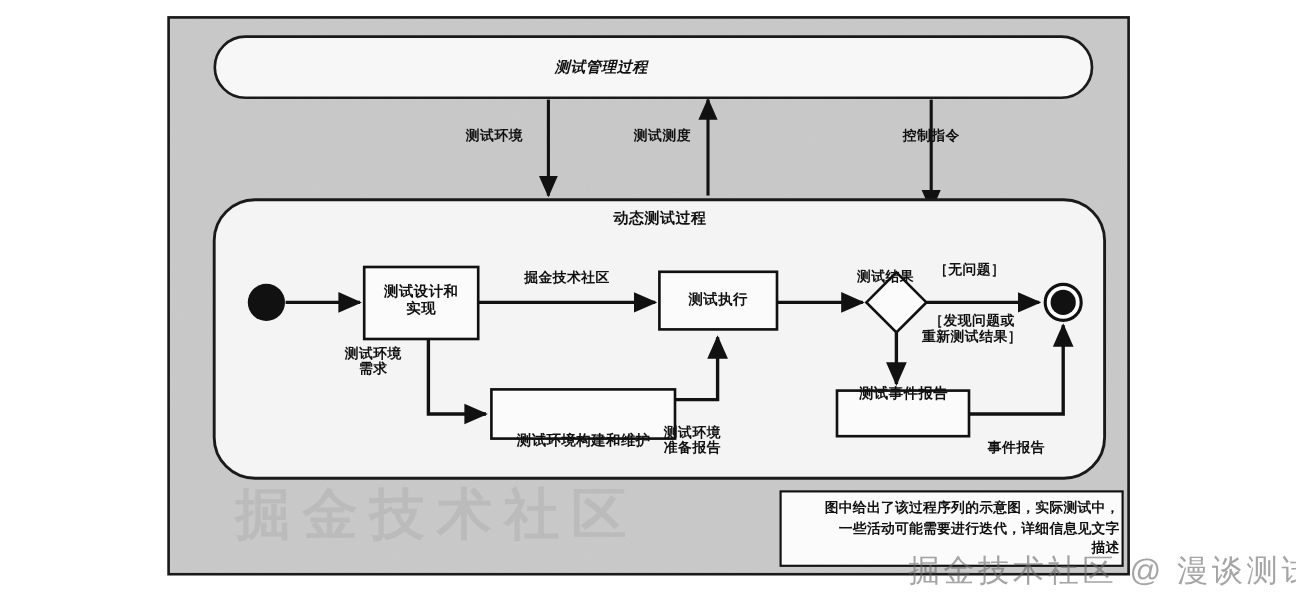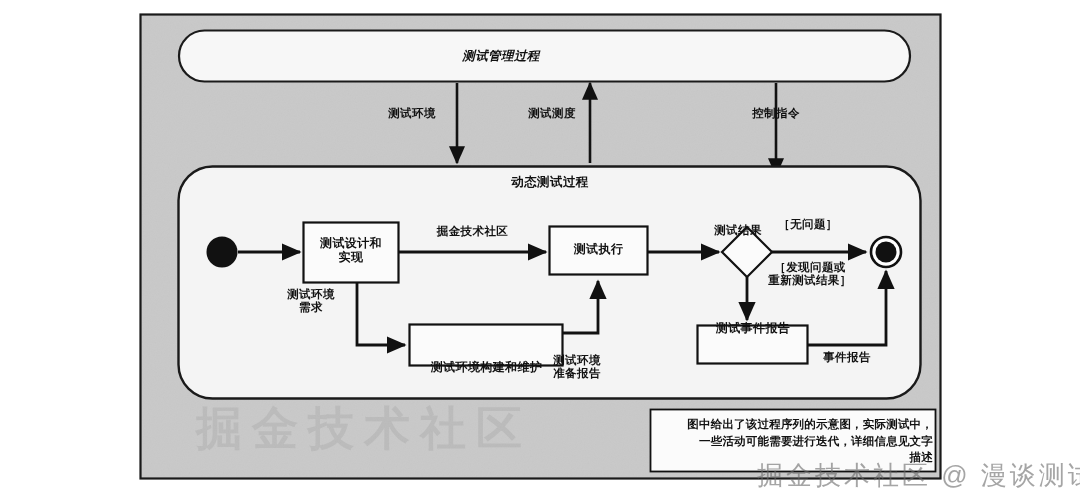--- a/index.html
+++ b/index.html
@@ -146,21 +146,21 @@
 <div class="lbl flow-lbl" style="left:415px; top:226px; width:115px;">掘金技术社区</div>
 
 <div class="lbl flow-lbl" style="left:271px; top:289px; width:80px;">测试环境
 需求</div>
 
 <div class="lbl flow-lbl" style="left:530px; top:355px; width:94px;">测试环境
 准备报告</div>
 
 <div class="lbl flow-lbl" style="left:698px; top:225px; width:80px;">测试结果</div>
 
-<div class="lbl flow-lbl" style="left:812px; top:352px; width:70px;">事件报告</div>
+<div class="lbl flow-lbl" style="left:812px; top:368px; width:70px;">事件报告</div>
 
 <div class="lbl guard-lbl" style="left:764px; top:219px; width:88px;">［无问题］</div>
 
 <div class="lbl guard-lbl" style="left:760px; top:262px; width:100px;">［发现问题或
 重新测试结果］</div>
 
 <div class="note-lbl" style="left:657px; top:416px; width:276px;">图中给出了该过程序列的示意图，实际测试中，
 一些活动可能需要进行迭代，详细信息见文字
 描述</div>
 

